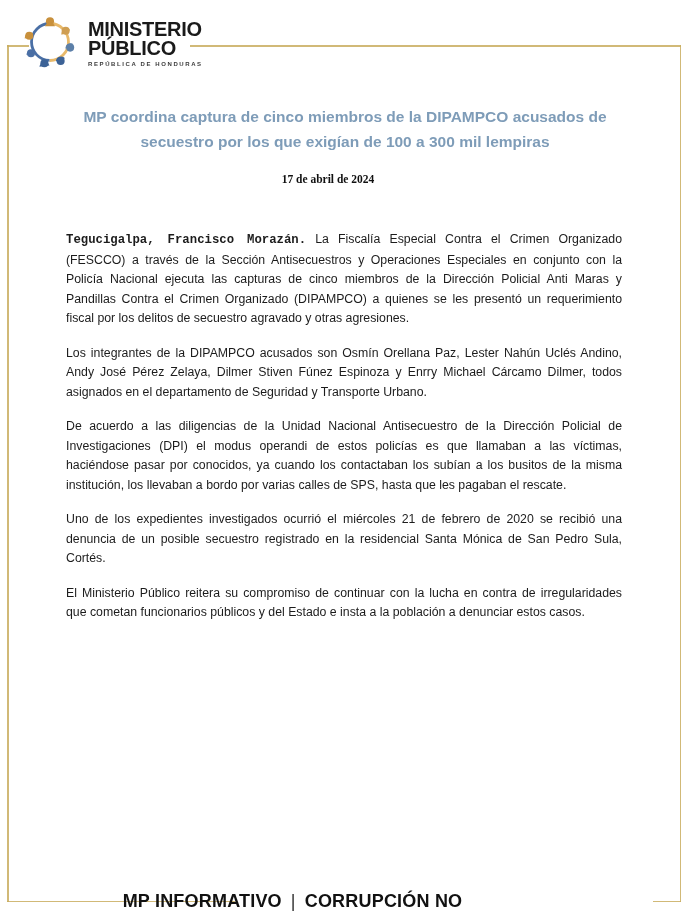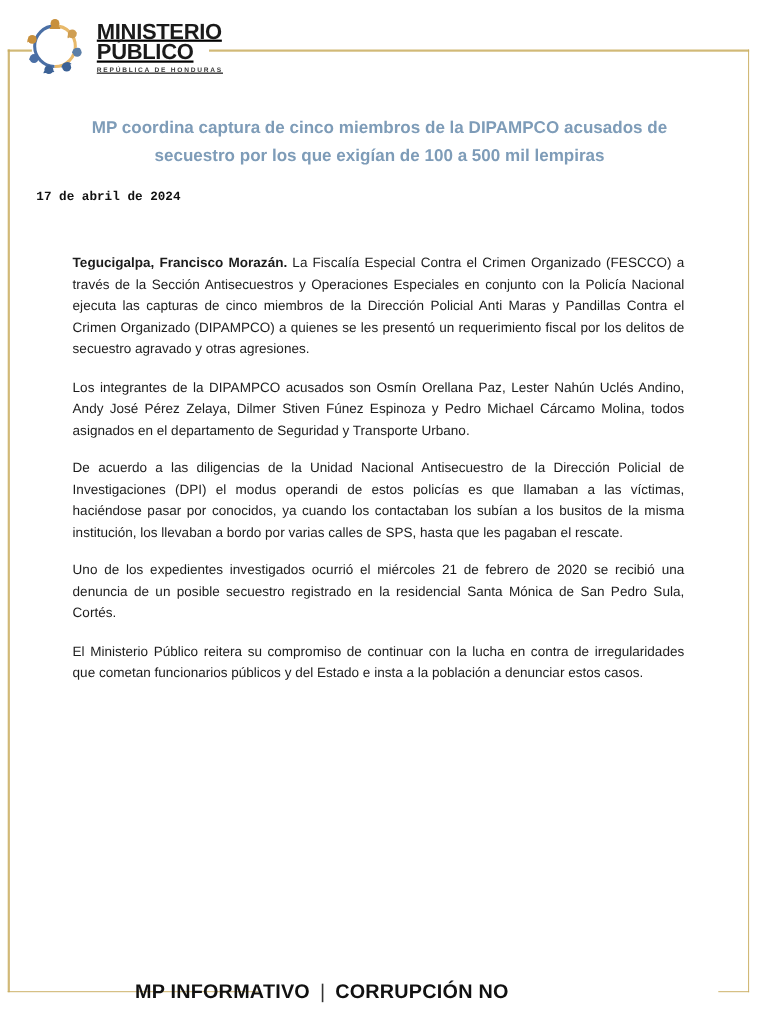--- a/index.html
+++ b/index.html
@@ -57,21 +57,20 @@
     opacity: .85;
   }
 
   
   .header {
     position: absolute;
     left: 22px; top: 14px;
     display: flex;
     align-items: center;
     gap: 10px;
-    text-decoration: underline;
   }
   .logo-mark { width: 56px; height: 56px; display: block; }
   .brand-text { padding-top: 2px; }
   .brand-line1, .brand-line2 {
     font-family: "Liberation Sans", sans-serif;
     font-weight: bold;
     font-size: 20px;
     line-height: 19px;
     letter-spacing: -0.3px;
     color: #1a1a1a;
@@ -96,22 +95,22 @@
     font-size: 15.5px;
     line-height: 25px;
     color: #7e9cb8;
   }
 
   
   .dateline {
     position: absolute;
     left: 0; top: 173px;
     width: 623px;
-    text-align: left;
-    font-family: Liberation Mono, monospace;
+    text-align: center;
+    font-family: Liberation Serif, serif;
     font-weight: bold;
     font-size: 11.5px;
     color: #111111;
     padding-left: 33px;
   }
 
   
   .body-copy {
     position: absolute;
     left: 66px; top: 230px;
@@ -120,21 +119,21 @@
   .para {
     font-family: "Liberation Sans", sans-serif;
     font-size: 12.3px;
     line-height: 19.5px;
     color: #1c1c1c;
     text-align: justify;
     margin-bottom: 15px;
     hyphens: none;
   }
   .para:last-child { margin-bottom: 16px; }
-  .para b { font-weight: bold; }
+  .para b { font-weight: bold; font-family: Liberation Mono, monospace; }
 
   
   .footer {
     position: absolute;
     left: 0; bottom: 6px;
     width: 551px;
     text-align: center;
   }
   .footer-text {
     font-family: "Liberation Sans", sans-serif;
@@ -197,29 +196,29 @@
     </svg>
   </span>
 
   <div class="brand-text">
     <div class="brand-line1">MINISTERIO</div>
     <div class="brand-line2">PÚBLICO</div>
     <div class="brand-sub">REPÚBLICA DE HONDURAS</div>
   </div>
 </div>
 
-<div class="headline">MP coordina captura de cinco miembros de la DIPAMPCO acusados de secuestro por los que exigían de 100 a 500 mil lempiras</div>
+<div class="headline">MP coordina captura de cinco miembros de la DIPAMPCO acusados de secuestro por los que exigían de 100 a 300 mil lempiras</div>
 
 <div class="dateline">17 de abril de 2024</div>
 
 <div class="body-copy">
   <p class="para">
     <b>Tegucigalpa, Francisco Morazán.</b><span> La Fiscalía Especial Contra el Crimen Organizado (FESCCO) a través de la Sección Antisecuestros y Operaciones Especiales en conjunto con la Policía Nacional ejecuta las capturas de cinco miembros de la Dirección Policial Anti Maras y Pandillas Contra el Crimen Organizado (DIPAMPCO) a quienes se les presentó un requerimiento fiscal por los delitos de secuestro agravado y otras agresiones.</span>
   </p>
-  <p class="para">Los integrantes de la DIPAMPCO acusados son Osmín Orellana Paz, Lester Nahún Uclés Andino, Andy José Pérez Zelaya, Dilmer Stiven Fúnez Espinoza y Pedro Michael Cárcamo Molina, todos asignados en el departamento de Seguridad y Transporte Urbano.</p>
+  <p class="para">Los integrantes de la DIPAMPCO acusados son Osmín Orellana Paz, Lester Nahún Uclés Andino, Andy José Pérez Zelaya, Dilmer Stiven Fúnez Espinoza y Enrry Michael Cárcamo Dilmer, todos asignados en el departamento de Seguridad y Transporte Urbano.</p>
   <p class="para">De acuerdo a las diligencias de la Unidad Nacional Antisecuestro de la Dirección Policial de Investigaciones (DPI) el modus operandi de estos policías es que llamaban a las víctimas, haciéndose pasar por conocidos, ya cuando los contactaban los subían a los busitos de la misma institución, los llevaban a bordo por varias calles de SPS, hasta que les pagaban el rescate.</p>
   <p class="para">Uno de los expedientes investigados ocurrió el miércoles 21 de febrero de 2020 se recibió una denuncia de un posible secuestro registrado en la residencial Santa Mónica de San Pedro Sula, Cortés.</p>
   <p class="para">El Ministerio Público reitera su compromiso de continuar con la lucha en contra de irregularidades que cometan funcionarios públicos y del Estado e insta a la población a denunciar estos casos.</p>
 </div>
 
 <div class="footer">
   <span class="footer-text"><span>MP INFORMATIVO</span><span class="footer-sep">|</span><span>CORRUPCIÓN NO</span></span>
 </div>
 
 </body></html>

